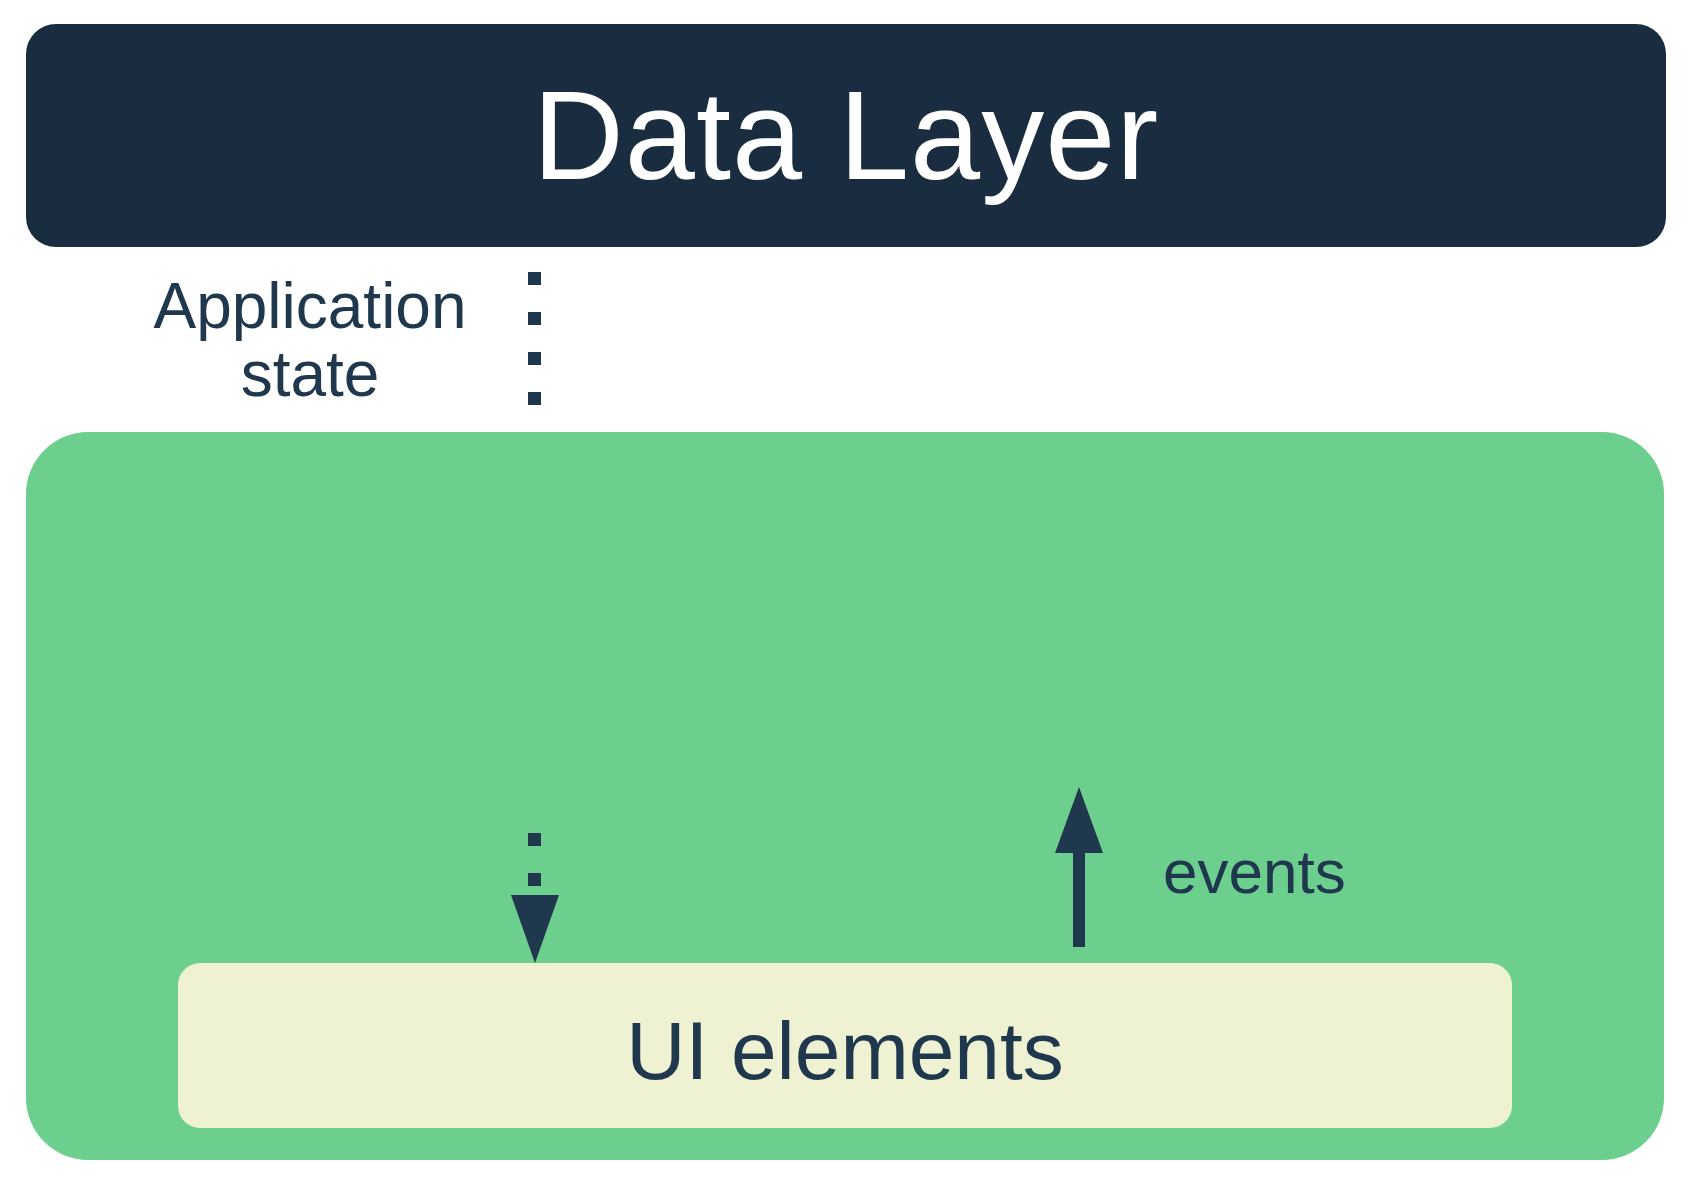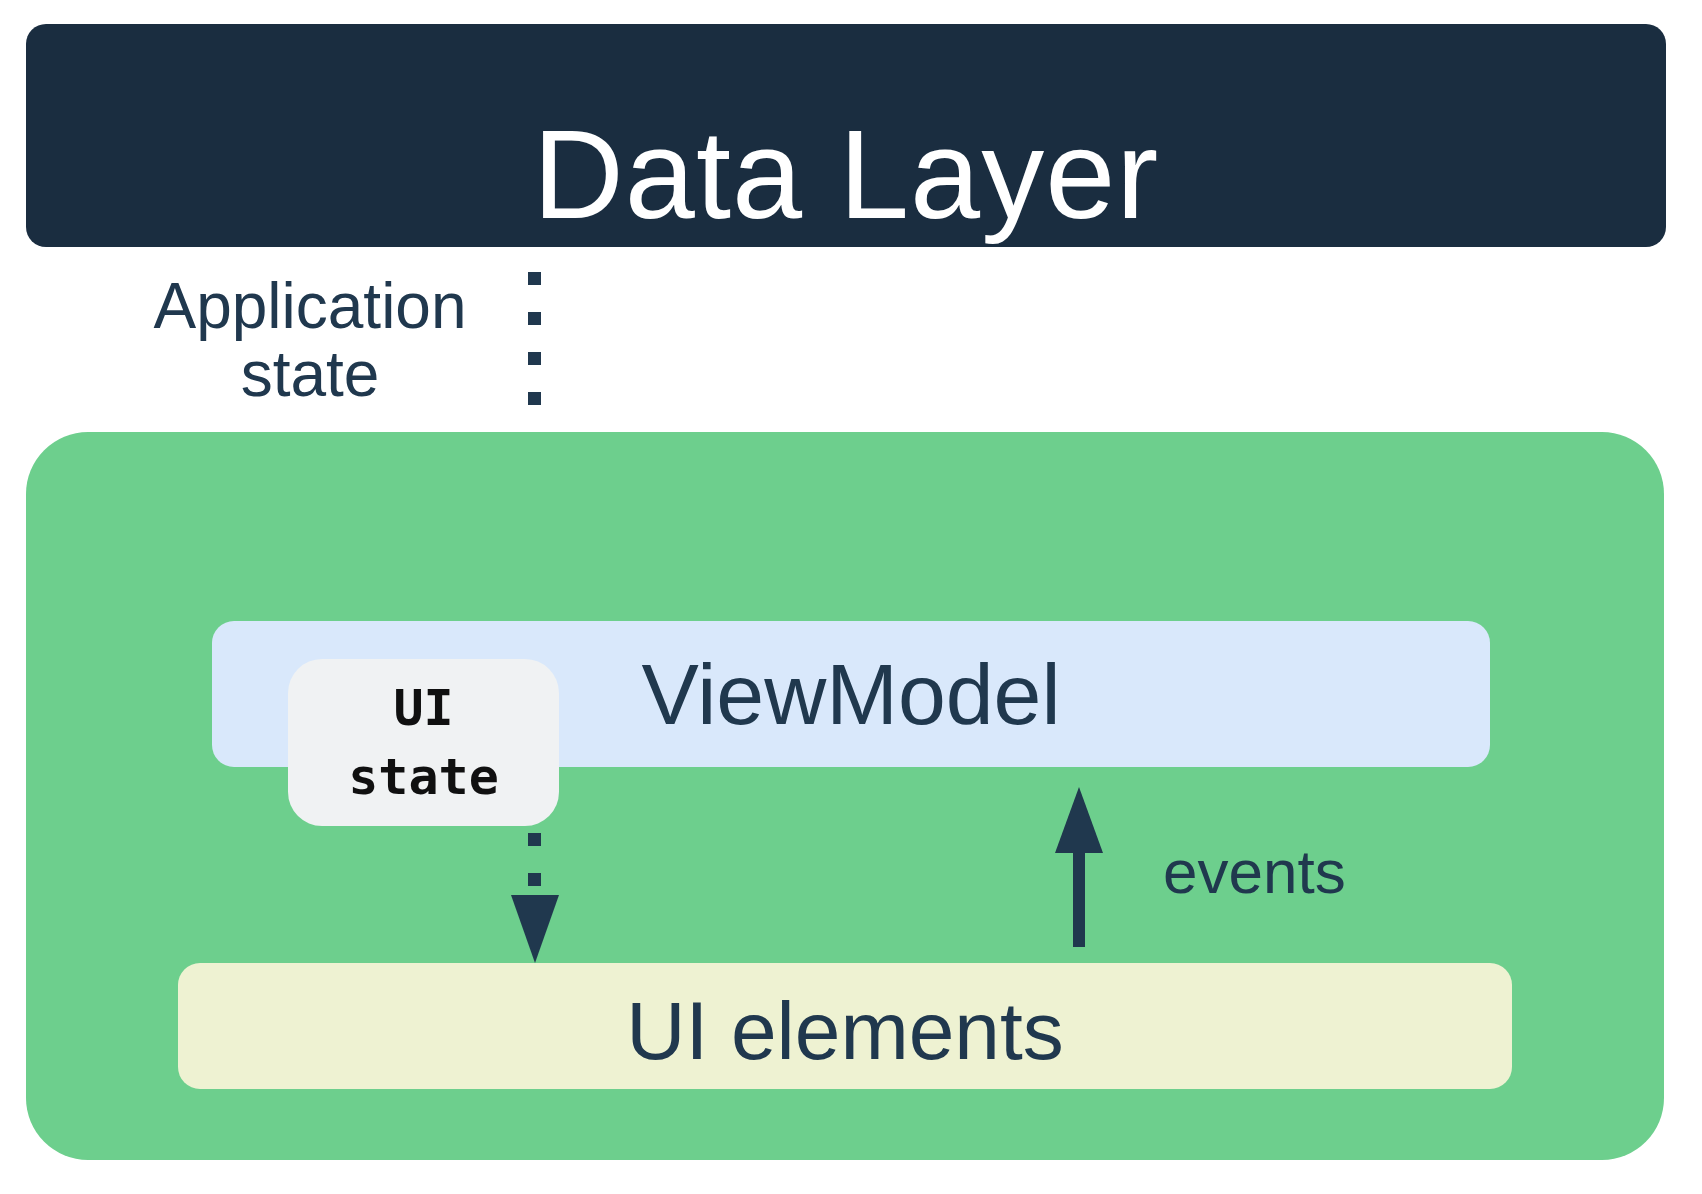--- a/index.html
+++ b/index.html
@@ -12,23 +12,22 @@
     --white:#FFFFFF;
     --black:#101010;
   }
   html,body{margin:0;padding:0;background:#fff;}
   .canvas{
     position:relative;width:1702px;height:1194px;background:var(--white);
     font-family:"Liberation Sans",sans-serif;overflow:hidden;
   }
   .box{position:absolute;display:flex;align-items:center;justify-content:center;}
   .data-layer{
-    left:26px;top:24px;width:1640px;height:223px;border-radius:20px;
+    left:26px;top:24px;width:1640px;height:223px;border-radius:30px;
     background:var(--navy-box);
-    align-items:flex-end;
   }
   .data-layer .label{color:var(--white);font-size:126px;letter-spacing:1px;}
   .ui-layer{
     left:26px;top:432px;width:1638px;height:728px;border-radius:62px;
     background:var(--green);
   }
   .ui-layer-label{
     position:absolute;top:462px;right:169px;color:var(--white);
     font-size:100px;letter-spacing:1px;
   }
@@ -39,21 +38,21 @@
   .viewmodel .label{color:var(--navy-ink);font-size:86px;}
   .ui-state{
     left:288px;top:659px;width:271px;height:167px;border-radius:34px;
     background:var(--light-gray);flex-direction:column;
   }
   .ui-state .mono{
     font-family:"DejaVu Sans Mono",monospace;font-weight:bold;
     font-size:50px;line-height:69px;color:var(--black);text-align:center;
   }
   .ui-elements{
-    left:178px;top:963px;width:1334px;height:126px;border-radius:22px;
+    left:178px;top:963px;width:1334px;height:165px;border-radius:22px;
     background:var(--cream);
   }
   .ui-elements .label{color:var(--navy-ink);font-size:82px;padding-top:10px;}
   .app-data-label{
     position:absolute;left:110px;top:272px;width:400px;text-align:center;
     color:var(--navy-ink);font-size:64px;line-height:68px;
   }
   .events-label{
     position:absolute;left:1163px;top:836px;color:var(--navy-ink);font-size:62px;
   }
@@ -91,28 +90,21 @@
   <div class="app-data-label">
     <div>Application</div>
     <div>state</div>
   </div>
 
   <div class="dotted-v dotted-1"></div>
   <div class="arrowhead-down head-1"></div>
 
   <div class="box ui-layer"></div>
 
-  <div class="box viewmodel">
-    <span class="label">ViewModel</span>
-  </div>
 
-  <div class="box ui-state">
-    <div class="mono">UI</div>
-    <div class="mono">state</div>
-  </div>
 
   <div class="dotted-v dotted-2"></div>
   <div class="arrowhead-down head-2"></div>
 
   <div class="box ui-elements">
     <span class="label">UI elements</span>
   </div>
 
   <div class="events-shaft"></div>
   <div class="events-head"></div>

